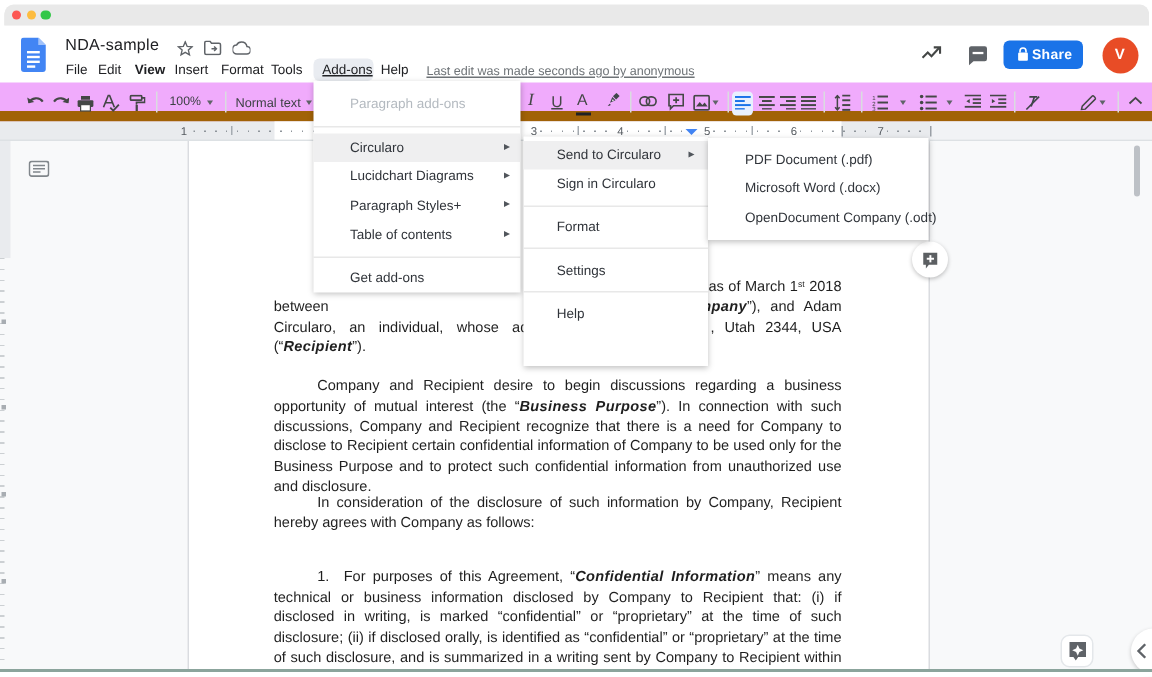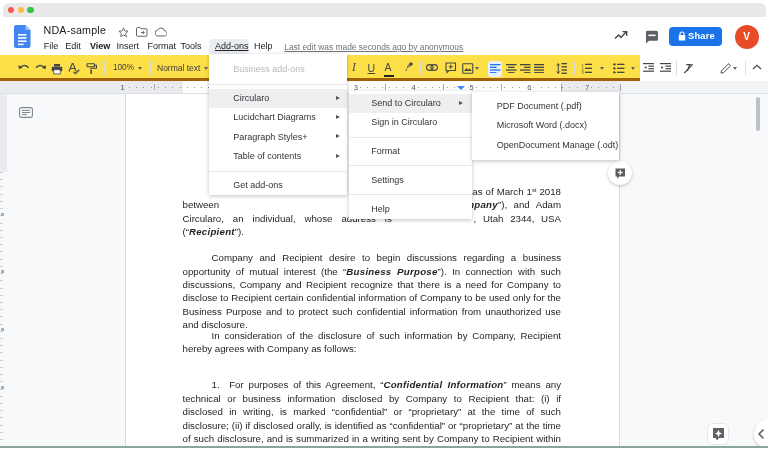--- a/index.html
+++ b/index.html
@@ -13,21 +13,21 @@
 
 #chrome{left:0;top:17px;width:768px;height:38px;background:#fff;}
 #title{left:43.5px;top:7.3px;font-size:10.7px;color:#202124;letter-spacing:0.2px;}
 .mitem{position:absolute;top:23.2px;height:13px;line-height:13px;font-size:9px;color:#202124;}
 #pill{left:208.7px;top:22.4px;width:40.1px;height:15px;background:#e9ecf1;border-radius:4px;}
 #lastedit{left:284.3px;top:24.9px;font-size:8.4px;color:#6e7377;text-decoration:underline;}
 #sharebtn{left:669px;top:9.5px;width:52.5px;height:19.8px;background:#1a73e8;border-radius:4px;}
 #sharetxt{left:688px;top:14.2px;font-size:9.3px;font-weight:bold;color:#fff;letter-spacing:0.2px;}
 #avatar{left:734.5px;top:7.6px;width:24px;height:24px;border-radius:50%;background:#e84c26;color:#fff;font-size:10px;font-weight:bold;text-align:center;line-height:24px;}
 
-#toolbar{left:0;top:55px;width:640px;height:25.7px;background:#fde047;border-bottom:3px solid #a16207;}
+#toolbar{left:0;top:55px;width:768px;height:25.7px;background:#f0abfc;border-bottom:7px solid #a16207;}
 .tsep{position:absolute;top:6px;width:1px;height:14px;background:#dadce0;}
 .tico{position:absolute;}
 #zoomtxt{left:113px;top:8.2px;font-size:8.2px;color:#3c4043;}
 #normtxt{left:157px;top:8px;font-size:8.5px;color:#3c4043;}
 .dd{position:absolute;width:0;height:0;border-left:2.7px solid transparent;border-right:2.7px solid transparent;border-top:3.3px solid #5f6368;}
 #alignbox{left:488.3px;top:6.2px;width:13.6px;height:15.6px;background:#e8f0fe;border-radius:3px;}
 
 #ruler{left:0;top:81px;width:768px;height:12.5px;background:#e9ebee;border-bottom:1px solid #dde1e4;}
 #rright{position:absolute;left:620px;top:0;width:148px;height:12px;background:#f1f3f5;}
 #rwhite{position:absolute;left:183px;top:0;width:378px;height:12px;background:#fff;}
@@ -47,21 +47,21 @@
 sup{font-size:5.8px;vertical-align:baseline;position:relative;top:-3px;}
 #scroll{left:756.3px;top:96.5px;width:3.6px;height:34px;background:#bdc1c6;border-radius:2px;}
 
 .menu{position:absolute;background:#fff;box-shadow:0 1px 4px rgba(0,0,0,0.25);padding:5.4px 0 0 0;}
 .mi{position:relative;height:19.2px;line-height:19.2px;font-size:9px;color:#30343a;padding-left:24.6px;white-space:nowrap;}
 .mi.dis{color:#b4bac0;}
 .mi.hl{background:#efeff0;}
 .msep{border-top:1px solid #e8e8e8;margin:4.6px 0;height:0;}
 .arr{position:absolute;right:7px;top:6.9px;width:0;height:0;border-top:2.8px solid transparent;border-bottom:2.8px solid transparent;border-left:4.6px solid #51565c;}
 #menu1{left:208.7px;top:54.4px;width:138.5px;}
-#menu2{left:348.5px;top:90.8px;width:123px;padding-top:3.2px;padding-bottom:0;}
+#menu2{left:348.5px;top:90.8px;width:123px;padding-top:3.2px;padding-bottom:25px;}
 #menu2 .msep{margin:4.3px 0;}
 #menu3{left:472.1px;top:92.3px;width:147.1px;padding-top:4.9px;padding-bottom:5px;}
 #menu3 .mi{line-height:19.3px;height:19.3px;}
 
 #bottomline{left:0;top:446.2px;width:768px;height:1.8px;background:#8ba49c;}
 #bottomwhite{left:0;top:448px;width:768px;height:3px;background:#fff;}
 .svgico{position:absolute;}
 </style>
 </head>
 <body>
@@ -386,21 +386,21 @@
     <div class="rnum" style="left:122.7px;background:#e9ebee;padding:0 1.5px;">1</div>
     <div class="rnum" style="left:355.9px;background:#fff;padding:0 1.5px;">3</div>
     <div class="rnum" style="left:413.7px;background:#fff;padding:0 1.5px;">4</div>
     <div class="rnum" style="left:471.5px;background:#fff;padding:0 1.5px;">5</div>
     <div class="rnum" style="left:529.3px;background:#fff;padding:0 1.5px;">6</div>
     <div class="rnum" style="left:587.1px;background:#e9ebee;padding:0 1.5px;">7</div>
     <div class="rtri" style="left:456.8px;top:5px;"></div>
   </div>
 
   <div class="menu" id="menu1">
-    <div class="mi dis">Business add-ons</div>
+    <div class="mi dis">Paragraph add-ons</div>
     <div class="msep"></div>
     <div class="mi hl">Circularo<span class="arr"></span></div>
     <div class="mi">Lucidchart Diagrams<span class="arr"></span></div>
     <div class="mi">Paragraph Styles+<span class="arr"></span></div>
     <div class="mi">Table of contents<span class="arr"></span></div>
     <div class="msep"></div>
     <div class="mi">Get add-ons</div>
   </div>
   <div class="menu" id="menu2">
     <div class="mi hl" style="padding-left:22.7px;">Send to Circularo<span class="arr" style="right:9px;"></span></div>
@@ -408,18 +408,18 @@
     <div class="msep"></div>
     <div class="mi" style="padding-left:22.7px;">Format</div>
     <div class="msep"></div>
     <div class="mi" style="padding-left:22.7px;">Settings</div>
     <div class="msep"></div>
     <div class="mi" style="padding-left:22.7px;">Help</div>
   </div>
   <div class="menu" id="menu3">
     <div class="mi">PDF Document (.pdf)</div>
     <div class="mi">Microsoft Word (.docx)</div>
-    <div class="mi">OpenDocument Manage (.odt)</div>
+    <div class="mi">OpenDocument Company (.odt)</div>
   </div>
 
   <div class="abs" id="bottomline"></div>
   <div class="abs" id="bottomwhite"></div>
 </div>
 
 </body></html>

